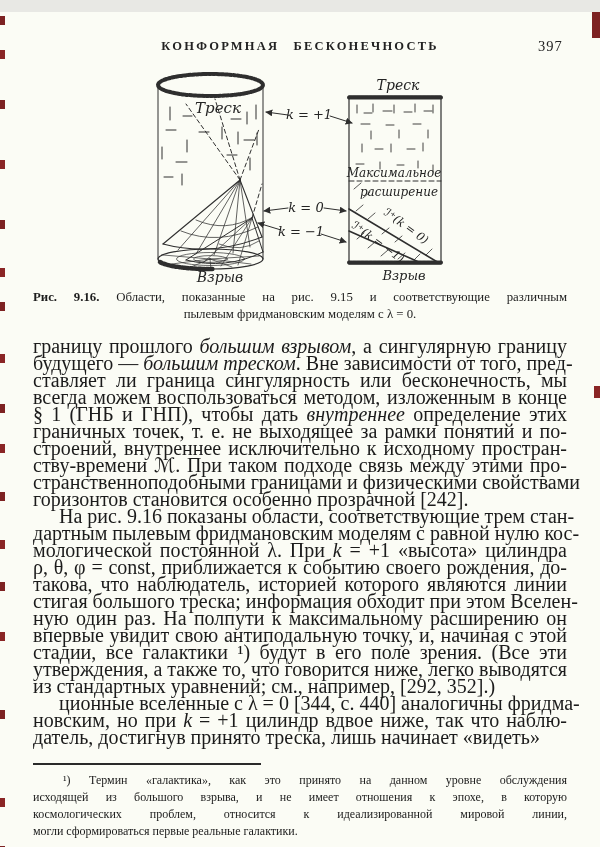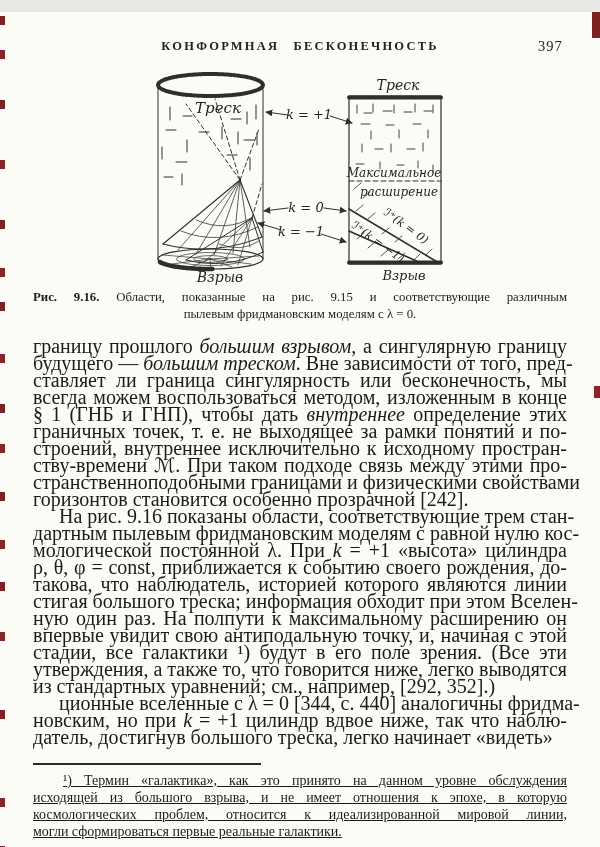--- a/index.html
+++ b/index.html
@@ -27,21 +27,21 @@
   .body-text{
     position:absolute;left:33px;top:326px;width:534px;
     font-size:20px;line-height:17px;
   }
   .bl{text-align:justify;text-align-last:justify;height:17px;white-space:nowrap;overflow:visible;}
   .bl.last{text-align-last:auto;}
   .para.indent .bl:first-child{text-indent:26px;}
   .footnote-rule{position:absolute;left:33px;top:751px;width:228px;height:2px;background:#2a2a2a;}
   .footnote{
     position:absolute;left:33px;top:760px;width:534px;
-    font-size:14px;line-height:17px;text-decoration:underline;
+    font-size:12px;line-height:17px;
   }
   .footnote .bl{height:17px;}
   .footnote .para .bl:first-child{text-indent:30px;}
   
   .edge-left{position:absolute;left:0;top:4px;width:5px;height:9px;background:#7d2222;
     box-shadow:0 34px #8a2525,0 84px #7d2222,0 144px #8a2525,0 204px #7d2222,
                0 252px #8a2525,0 286px #7d2222,0 338px #8a2525,0 388px #7d2222,
                0 428px #8a2525,0 476px #7d2222,0 524px #8a2525,0 566px #7d2222,
                0 616px #8a2525,0 694px #7d2222,0 782px #8a2525,0 830px #7d2222;}
   .edge-tr{position:absolute;left:592px;top:0;width:8px;height:26px;background:#7d2222;}
@@ -170,21 +170,21 @@
         <div class="bl">стигая большого треска; информация обходит при этом Вселен-</div>
         <div class="bl">ную один раз. На полпути к максимальному расширению он</div>
         <div class="bl">впервые увидит свою антиподальную точку, и, начиная с этой</div>
         <div class="bl">стадии, все галактики ¹) будут в его поле зрения. (Все эти</div>
         <div class="bl">утверждения, а также то, что говорится ниже, легко выводятся</div>
         <div class="bl last">из стандартных уравнений; см., например, [292, 352].)</div>
       </div>
       <div class="para indent">
         <div class="bl">ционные вселенные с λ = 0 [344, с. 440] аналогичны фридма-</div>
         <div class="bl">новским, но при <i>k</i> = +1 цилиндр вдвое ниже, так что наблю-</div>
-        <div class="bl last">датель, достигнув большого треска, легко начинает «видеть»</div>
+        <div class="bl last">датель, достигнув принято треска, лишь начинает «видеть»</div>
       </div>
     </div>
 
   <div class="footnote-rule"></div>
   <div class="footnote">
       <div class="para indent">
         <div class="bl">¹) Термин «галактика», как это принято на данном уровне обслуждения</div>
         <div class="bl">исходящей из большого взрыва, и не имеет отношения к эпохе, в которую</div>
         <div class="bl">космологических проблем, относится к идеализированной мировой линии,</div>
         <div class="bl last">могли сформироваться первые реальные галактики.</div>

